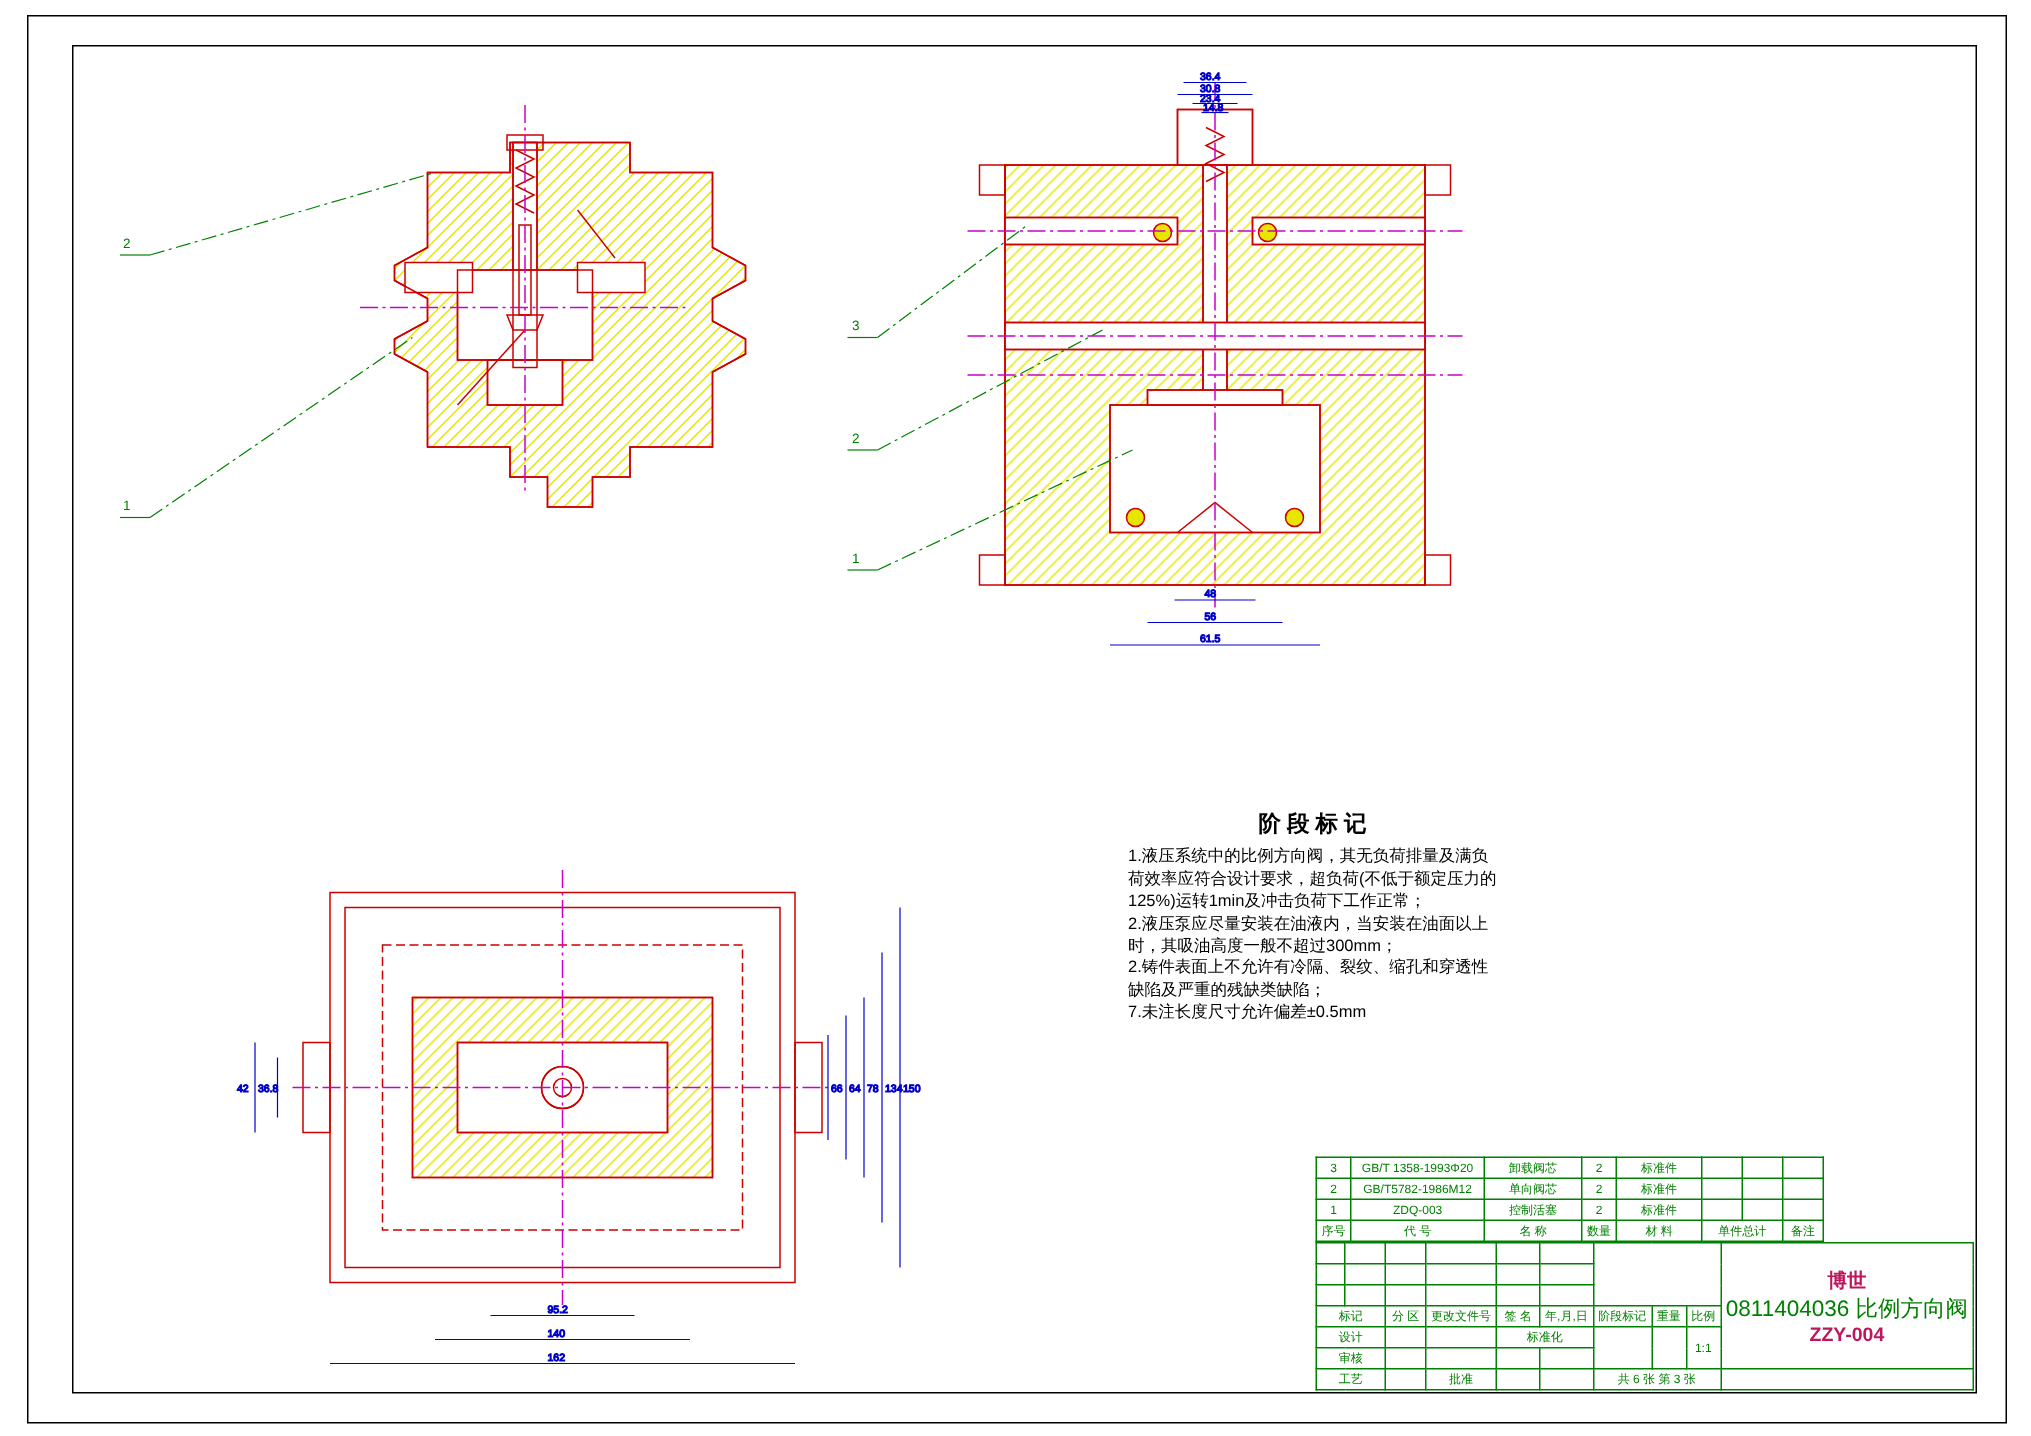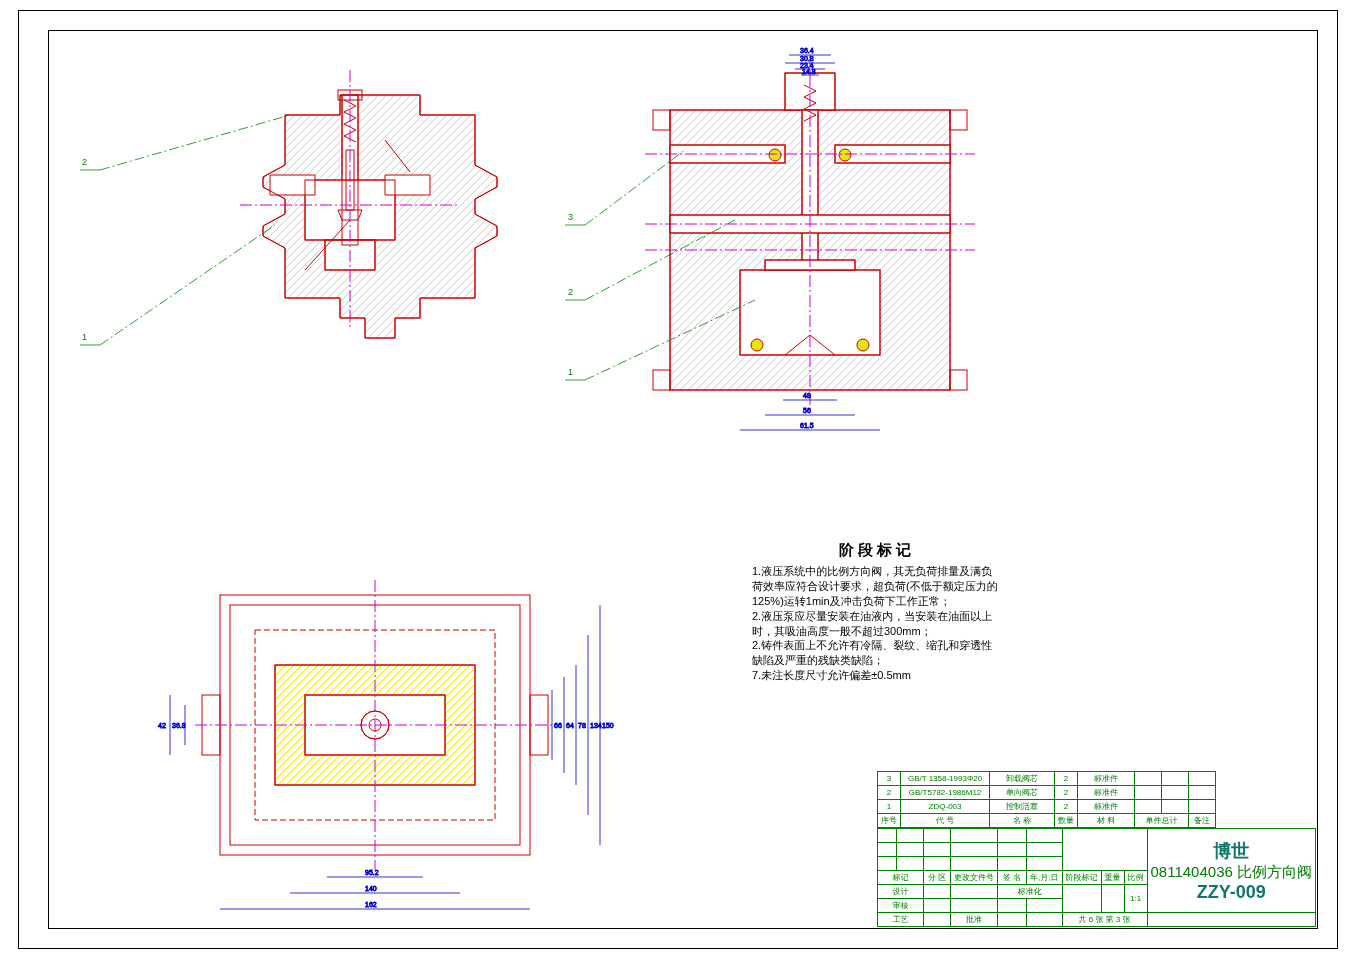--- a/index.html
+++ b/index.html
@@ -52,23 +52,23 @@
     border-collapse:collapse;
   }
   .titleblock td {
     border:1px solid #008000;
     padding:1px 3px;
     text-align:center;
     height:11px;
     white-space:nowrap;
   }
   .titleblock .big {
-    font-size:18px;
+    font-size:13px;
     font-weight:bold;
-    color:#0f766e;
+    color:#be185d;
   }
   svg { position:absolute; left:0; top:0; }
   .dim-text {
     font-size:7px;
     fill:#0000cc;
     font-family:sans-serif;
   }
   .callout-text {
     font-size:9px;
     fill:#008000;
@@ -334,21 +334,21 @@
         <td style="width:12px"></td>
             <td style="width:20px"></td>
             <td style="width:20px"></td>
         <td style="width:28px"></td>
             <td style="width:22px"></td>
             <td style="width:22px"></td>
         <td rowspan="3" colspan="3" style="width:64px"></td>
         <td rowspan="6" style="width:90px">
           <div class="big">博世</div>
           <div style="font-size:15px">0811404036 比例方向阀</div>
-          <div class="big">ZZY-009</div>
+          <div class="big">ZZY-004</div>
         </td>
       </tr>
       <tr>
             <td></td>
             <td></td>
             <td></td>
             <td></td>
             <td></td>
             <td></td>
           </tr>

